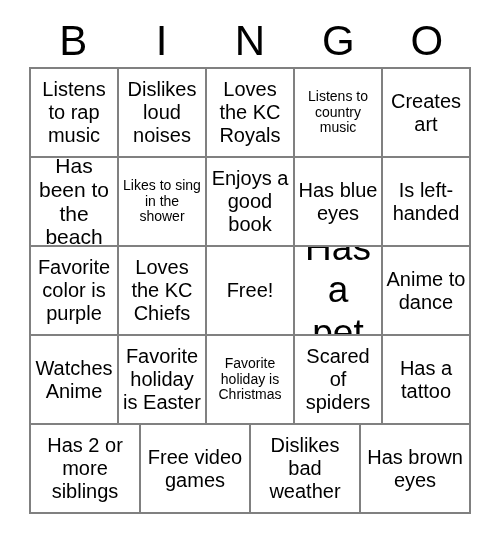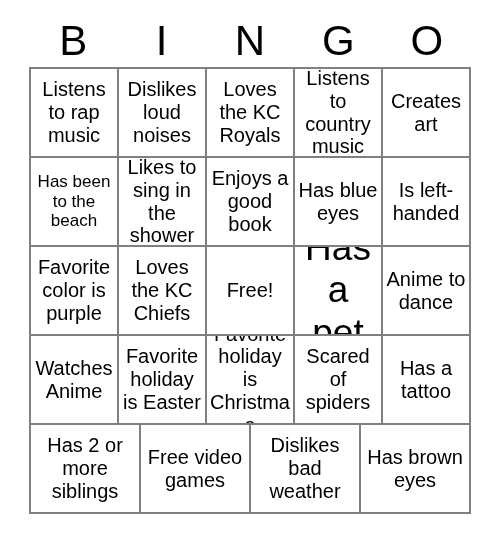--- a/index.html
+++ b/index.html
@@ -73,22 +73,22 @@
     overflow: hidden;
     background: #ffffff;
   }
   .cell-text {
     display: block;
     width: 100%;
     line-height: 1.14;
     word-wrap: break-word;
   }
   
-  .sz-xs .cell-text { font-size: 20px; }
-  .sz-s  .cell-text { font-size: 17px; }
+  .sz-xs .cell-text { font-size: 14px; }
+  .sz-s  .cell-text { font-size: 21px; }
   .sz-m  .cell-text { font-size: 20px; }
   .sz-l  .cell-text { font-size: 20px; }
   .sz-xl .cell-text { font-size: 37px; }
 </style>
 </head>
 <body>
 
 <div id="card">
 
   <div id="header-row">

